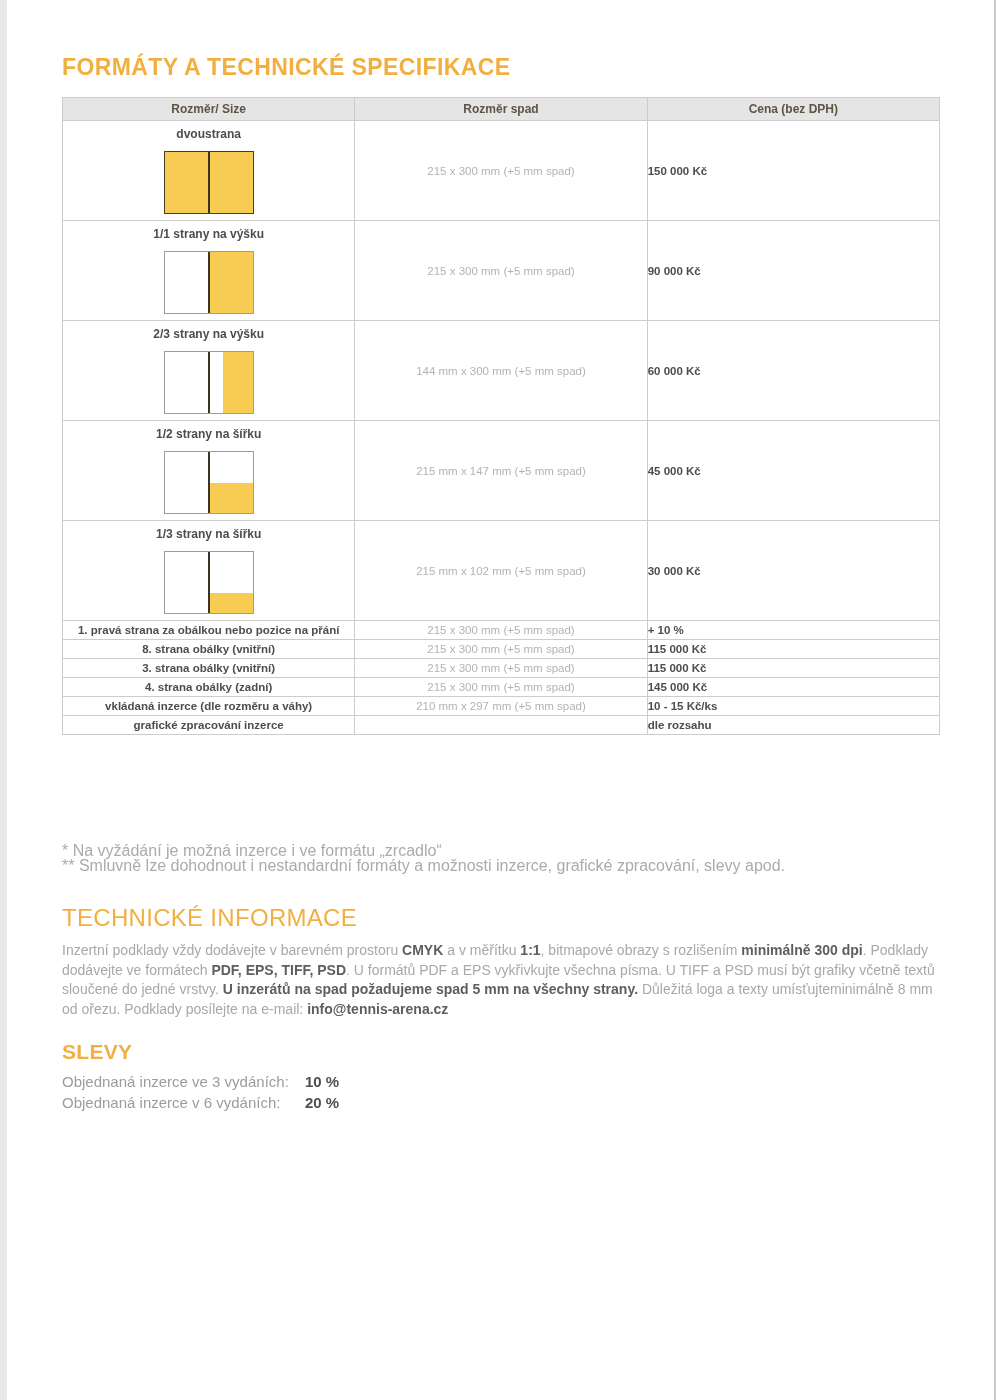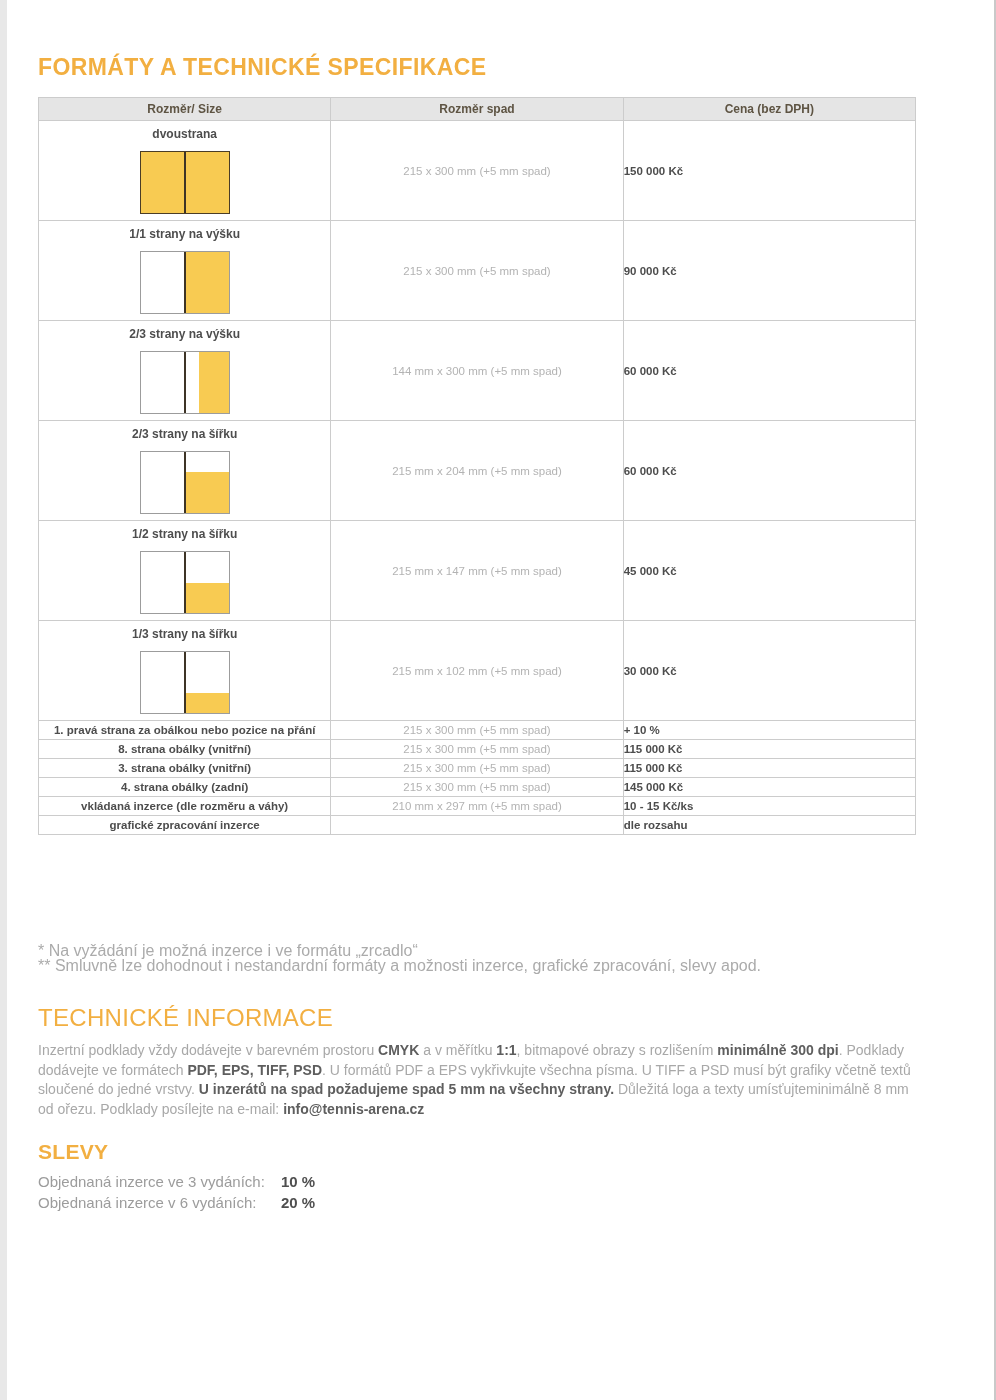--- a/index.html
+++ b/index.html
@@ -7,21 +7,21 @@
   body {
     height:1400px;
     position:relative;
     overflow:hidden;
     font-family:"Liberation Sans", sans-serif;
     -webkit-font-smoothing:antialiased;
   }
   .edge-left  { position:absolute; left:0; top:0; width:7px; height:1400px; background:#e8e8e8; }
   .edge-right { position:absolute; right:0; top:0; width:2px; height:1400px; background:#c9c9c9; }
 
-  .content { padding:0 56px 0 38px; position:relative; }
+  .content { padding:0 56px 0 62px; position:relative; }
 
   h1.page-title {
     margin-top:54px;
     font-size:23px; font-weight:700; letter-spacing:0.4px;
     color:#F2AF41;
   }
 
   table.formats {
     margin-top:16px;
     width:878px;
@@ -146,31 +146,20 @@
       <div class="fmt-label">2/3 strany na výšku</div>
       <div class="spread">
         <div class="hl" style="left: 66.5%; top: 0%; width: 33.5%; height: 100%;"></div>
         <div class="divider"></div>
       </div>
     </td>
     <td class="cell-size">144 mm x 300 mm (+5 mm spad)</td>
     <td class="cell-price">60 000 Kč</td>
   </tr>
 
-  <tr class="format-row">
-    <td class="cell-format">
-      <div class="fmt-label">2/3 strany na šířku</div>
-      <div class="spread">
-        <div class="hl" style="left: 50%; top: 33.5%; width: 50%; height: 66.5%;"></div>
-        <div class="divider"></div>
-      </div>
-    </td>
-    <td class="cell-size">215 mm x 204 mm (+5 mm spad)</td>
-    <td class="cell-price">60 000 Kč</td>
-  </tr>
 
   <tr class="format-row">
     <td class="cell-format">
       <div class="fmt-label">1/2 strany na šířku</div>
       <div class="spread">
         <div class="hl" style="left: 50%; top: 50%; width: 50%; height: 50%;"></div>
         <div class="divider"></div>
       </div>
     </td>
     <td class="cell-size">215 mm x 147 mm (+5 mm spad)</td>

